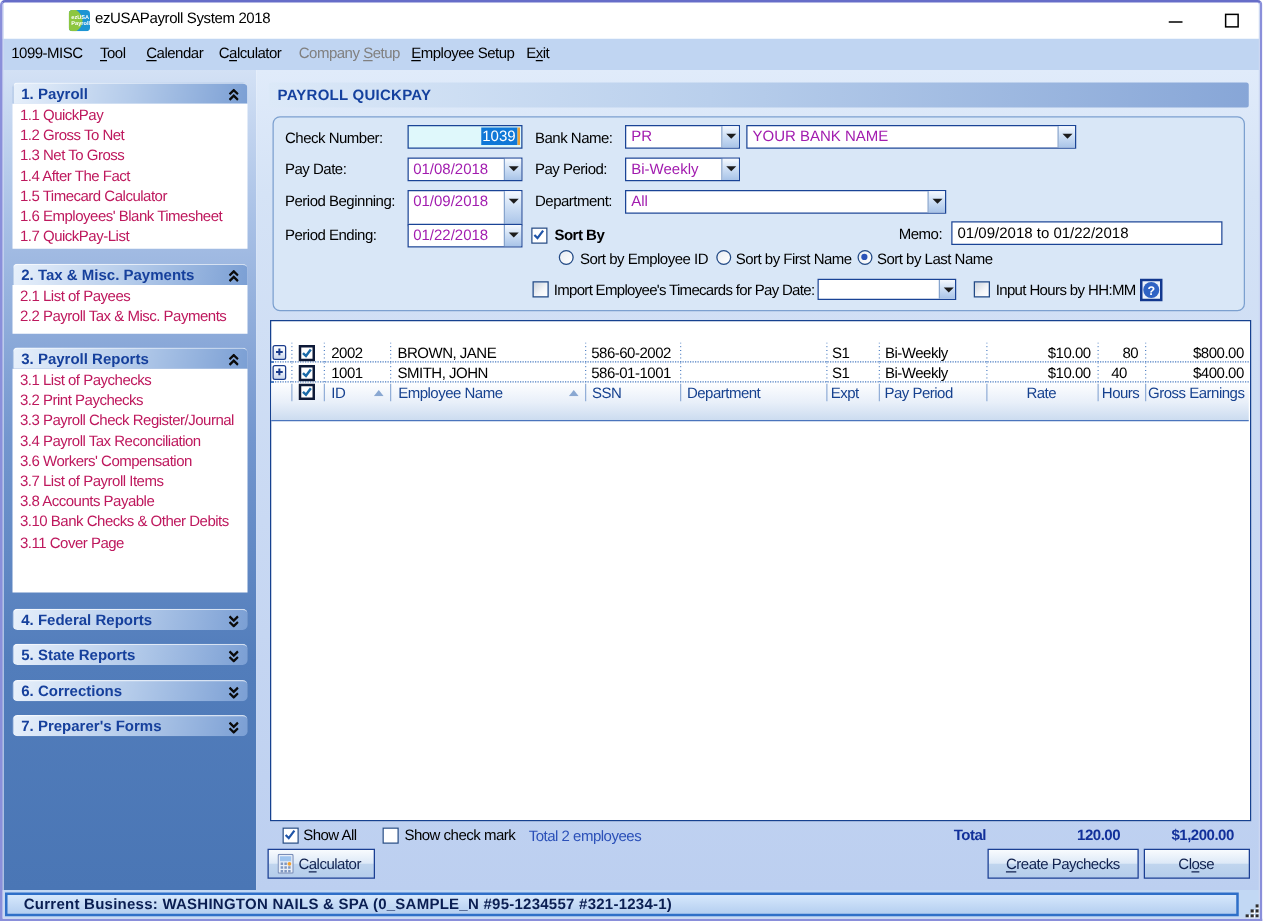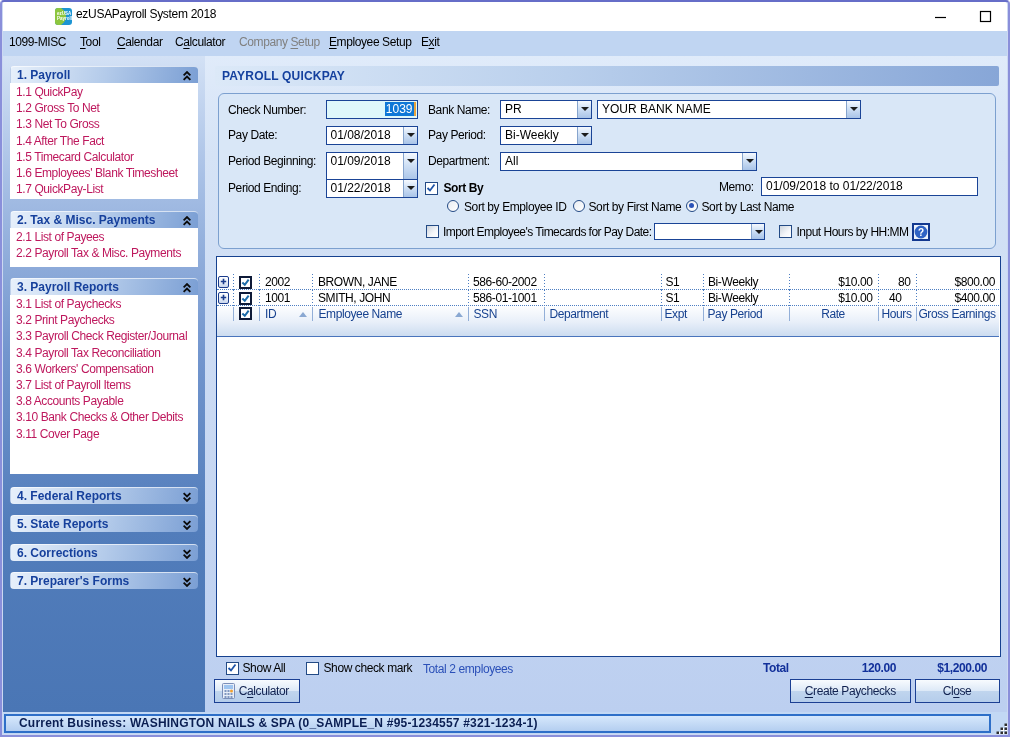--- a/index.html
+++ b/index.html
@@ -14,21 +14,21 @@
 #sidebar {position:absolute; left:2px; top:56px; width:203px; height:656px; background:linear-gradient(180deg,#d3e1f5 0%, #a9c1e6 18%, #7396ce 45%, #527dbb 72%, #4a76b5 100%);}
 #main {position:absolute; left:205px; top:56px; width:803px; height:656px; background:linear-gradient(180deg,#e0ebfa 0%, #d5e3f6 15%, #c9d9f3 55%, #bccff0 100%);}
 .phead {position:absolute; left:8px; width:188px; height:17px; border-radius:4px 4px 0 0; background:linear-gradient(100deg,#e7f0fb 0%, #b4cbea 50%, #7b9fd4 100%); border-top:1px solid rgba(255,255,255,0.65); border-left:1px solid rgba(255,255,255,0.5); color:#16409c; font-weight:bold; font-size:12px; line-height:17px; padding-left:6px;}
 .pbody {position:absolute; left:8px; width:188px; background:#fff;}
 .pitem {height:16.2px; line-height:16.2px; font-size:12px; letter-spacing:-0.4px; color:#be185d; padding-left:6px; white-space:nowrap;}
 .chev {position:absolute; right:6px; top:3px;}
 .qhead {position:absolute; left:10px; top:9.5px; width:784px; height:20px; background:linear-gradient(90deg,#dcE9f8 0%, #b9cfec 45%, #87a6d7 100%); border-radius:2px; color:#14409e; font-weight:bold; font-size:12px; letter-spacing:0.2px; line-height:20px; padding-left:7px;}
 #formpanel {position:absolute; left:13px; top:37px; width:778px; height:156px; background:#d9e7f7; border:1px solid #7ca0cf; border-radius:6px;}
 .lbl {position:absolute; font-size:12px; letter-spacing:-0.4px; white-space:nowrap; color:#000;}
 .inp {position:absolute; background:#fff; border:1.5px solid #1a4496; font-size:12px; color:#000;}
-.combo {position:absolute; background:#fff; border:1.5px solid #1a4496; font-size:12px; color:#000000;}
+.combo {position:absolute; background:#fff; border:1.5px solid #1a4496; font-size:12px; color:#a21caf;}
 .ctext {position:absolute; left:4px; top:0; line-height:16px; white-space:nowrap;}
 .cbtn {position:absolute; right:0; top:0; bottom:0; width:14px; background:linear-gradient(180deg,#f5f9fe 0%,#cfe0f5 45%,#a9c4e8 100%); border-left:1px solid #86a4cd;}
 .cbtn:after {content:""; position:absolute; left:3px; top:6px; border-left:4px solid transparent; border-right:4px solid transparent; border-top:4px solid #1c1c1c;}
 .cb {position:absolute; width:13px; height:13px; background:#fff; border:1.5px solid #234a85;}
 .cbg {position:absolute; width:13px; height:13px; background:linear-gradient(135deg,#cdd4dd,#f4f6f9 60%,#fff); border:1.5px solid #234a85;}
 .radio {position:absolute; width:12px; height:12px; border-radius:50%; background:linear-gradient(135deg,#e8ecf2,#fff); border:1.5px solid #234a85;}
 .rdot {position:absolute; left:2px; top:2px; width:5px; height:5px; border-radius:50%; background:#2a52b8;}
 .btn {position:absolute; background:linear-gradient(180deg,#f8fbfe 0%,#dde9f7 48%,#c0d5ee 52%,#b5cdeb 100%); border:1.5px solid #1b3f93; font-size:12px; letter-spacing:-0.4px; color:#10214f; text-align:center;}
 #table {position:absolute; left:11px; top:200px; width:785px; height:401px; background:#fff; border:1.5px solid #16418f;}
 .th {position:absolute; top:0; height:17px; font-size:12px; letter-spacing:-0.4px; color:#16418f; line-height:18px; white-space:nowrap;}

